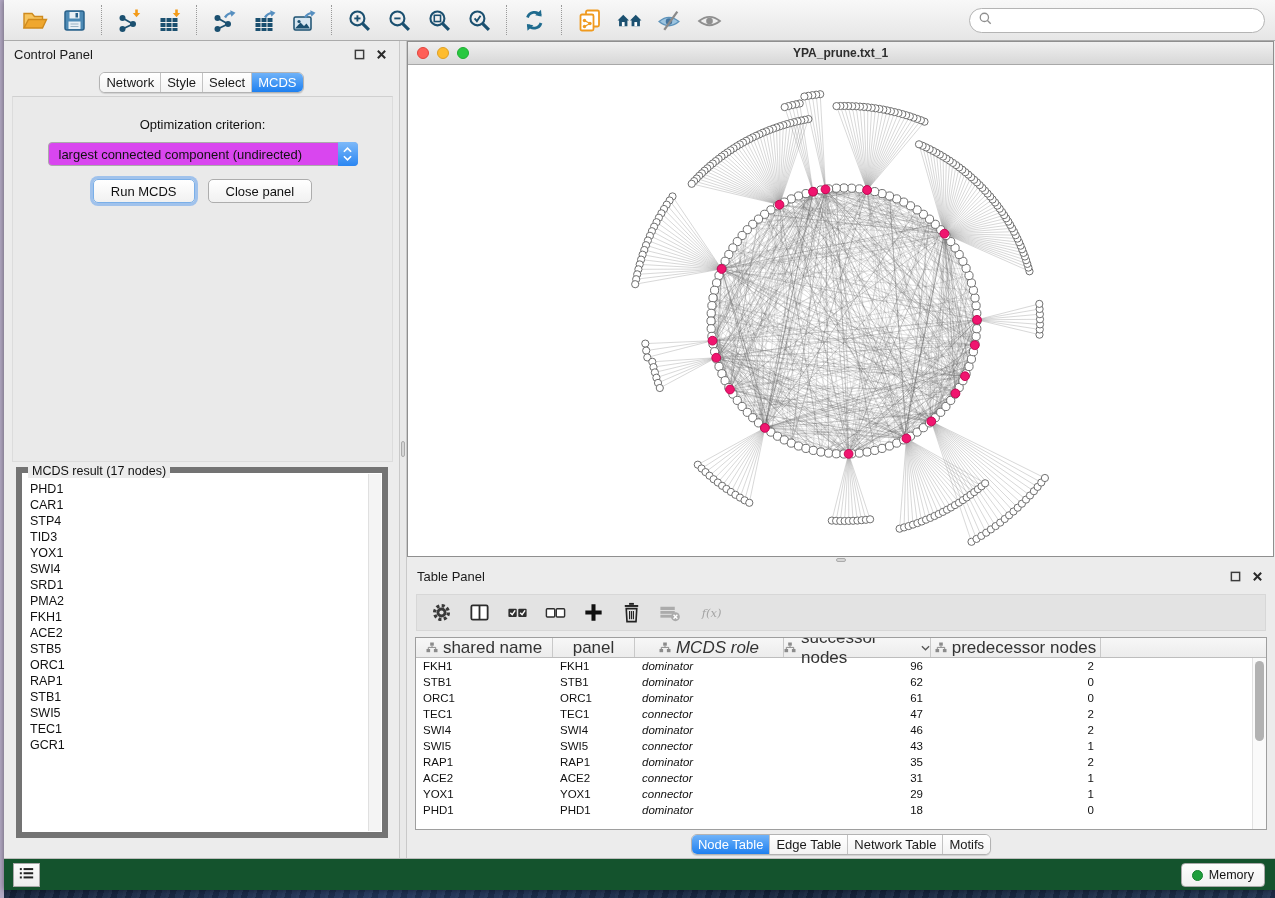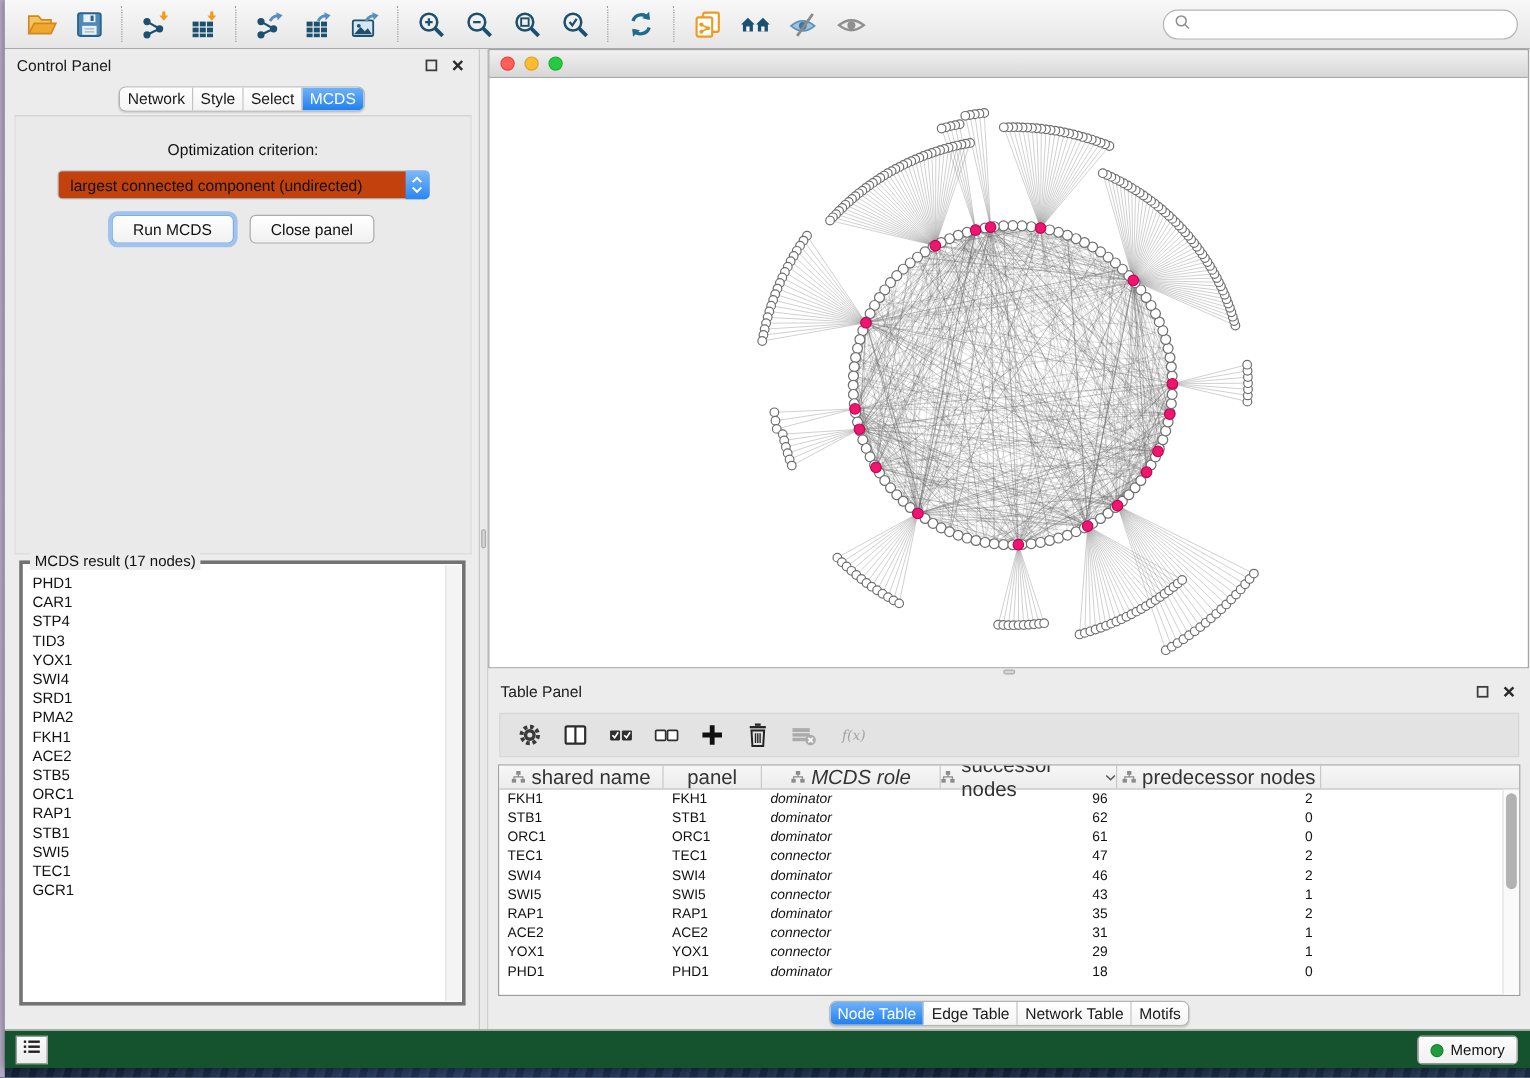--- a/index.html
+++ b/index.html
@@ -69,41 +69,41 @@
     position:absolute; left:0; width:395px; top:41px; bottom:32px; background:#ececec;
   }
   .cp-tabs { position:absolute; top:31px; left:0; right:0; text-align:center; }
   .cp-body {
     position:absolute; left:8px; right:6px; top:55px; height:366px;
     background:#eaeaea; border:1px solid #dcdcdc; border-top-color:#d0d0d0;
   }
   .opt-label { text-align:center; margin-top:20px; font-size:13px; color:#111; }
   .select-row { display:flex; justify-content:center; margin-top:10px; }
   .mac-select {
-    width:310px; height:24px; background:#c2410c; border:1px solid #ababab; border-radius:4px;
+    width:310px; height:24px; background:#d946ef; border:1px solid #ababab; border-radius:4px;
     display:flex; align-items:center; font-size:13px; color:#111; position:relative;
   }
   .mac-select .sel-text { flex:1; padding-left:10px; white-space:nowrap; }
   .sel-stepper {
     width:20px; height:24px; margin-right:-1px; border-radius:0 4px 4px 0;
     background:linear-gradient(#7db9f9,#2a86f2); display:flex; flex-direction:column;
     align-items:center; justify-content:center; gap:2px;
   }
   .sel-stepper svg { width:9px; height:6px; }
   .btn-row { display:flex; justify-content:center; gap:13px; margin-top:13px; }
   .mac-btn {
     height:24px; padding:0 17px; background:linear-gradient(#ffffff,#f1f1f1);
     border:1px solid #adadad; border-radius:5px; font-size:13px; color:#111;
     display:flex; align-items:center; cursor:default; font-family:inherit;
   }
   .mac-btn.focused { border-color:#7aafe8; box-shadow:0 0 0 3px rgba(98,160,236,.55); }
 
   .result-box {
     position:absolute; left:12px; right:11px; top:426px; bottom:20px;
-    border:3px solid #737373; background:#fff;padding-left:46px;
+    border:6px solid #737373; background:#fff;padding-left:46px;
   }
   .result-legend {
     position:absolute; top:-9px; left:6px; background:#ececec; padding:0 4px;
     font-size:12.5px; color:#111;
   }
   .result-list { position:absolute; inset:1px 14px 1px 1px; overflow:hidden; padding:7px 0 0 7px; }
   .mcds-item { font-size:12.5px; line-height:16px; color:#111; }
   .result-scroll {
     position:absolute; top:1px; bottom:1px; right:1px; width:13px;
     background:#f4f4f4; border-left:1px solid #e0e0e0;
@@ -467,20 +467,21 @@
       <div class="result-scroll"></div>
     </div>
   </div>
 
   <div class="v-splitter">
       <div class="v-handle"></div>
     </div>
 
   <div class="network-window">
     <div class="nw-titlebar">
+      <span class="nw-title">YPA_prune.txt_1</span>
       <span class="traffic">
         <span class="tl red"></span>
         <span class="tl yellow"></span>
         <span class="tl green"></span>
       </span>
     </div>
     <div class="nw-canvas">
         <svg viewBox="0 0 865 491">
           <g>
             <line x1="371.5" y1="139.7" x2="509.1" y2="367.1" stroke="#5a5a5a" stroke-width="0.7" opacity="0.25"></line>

